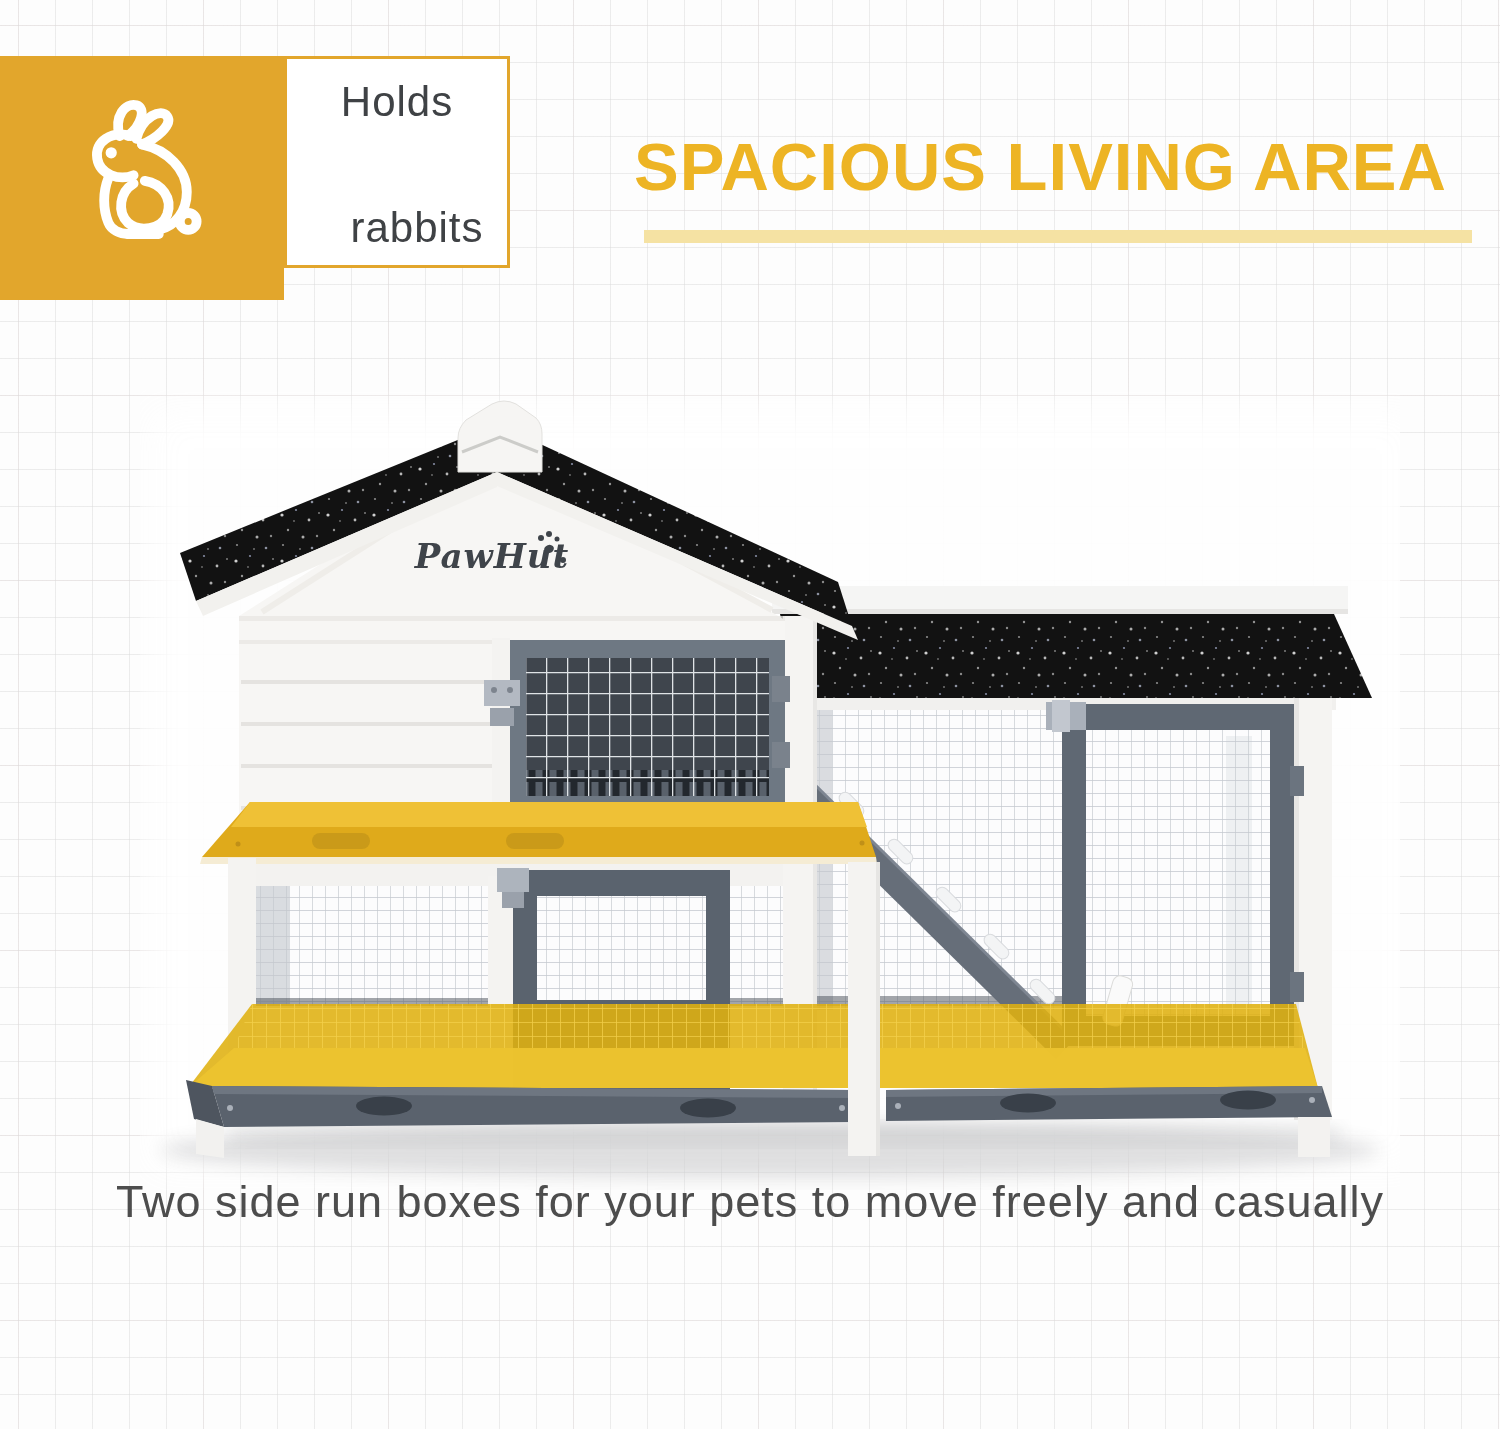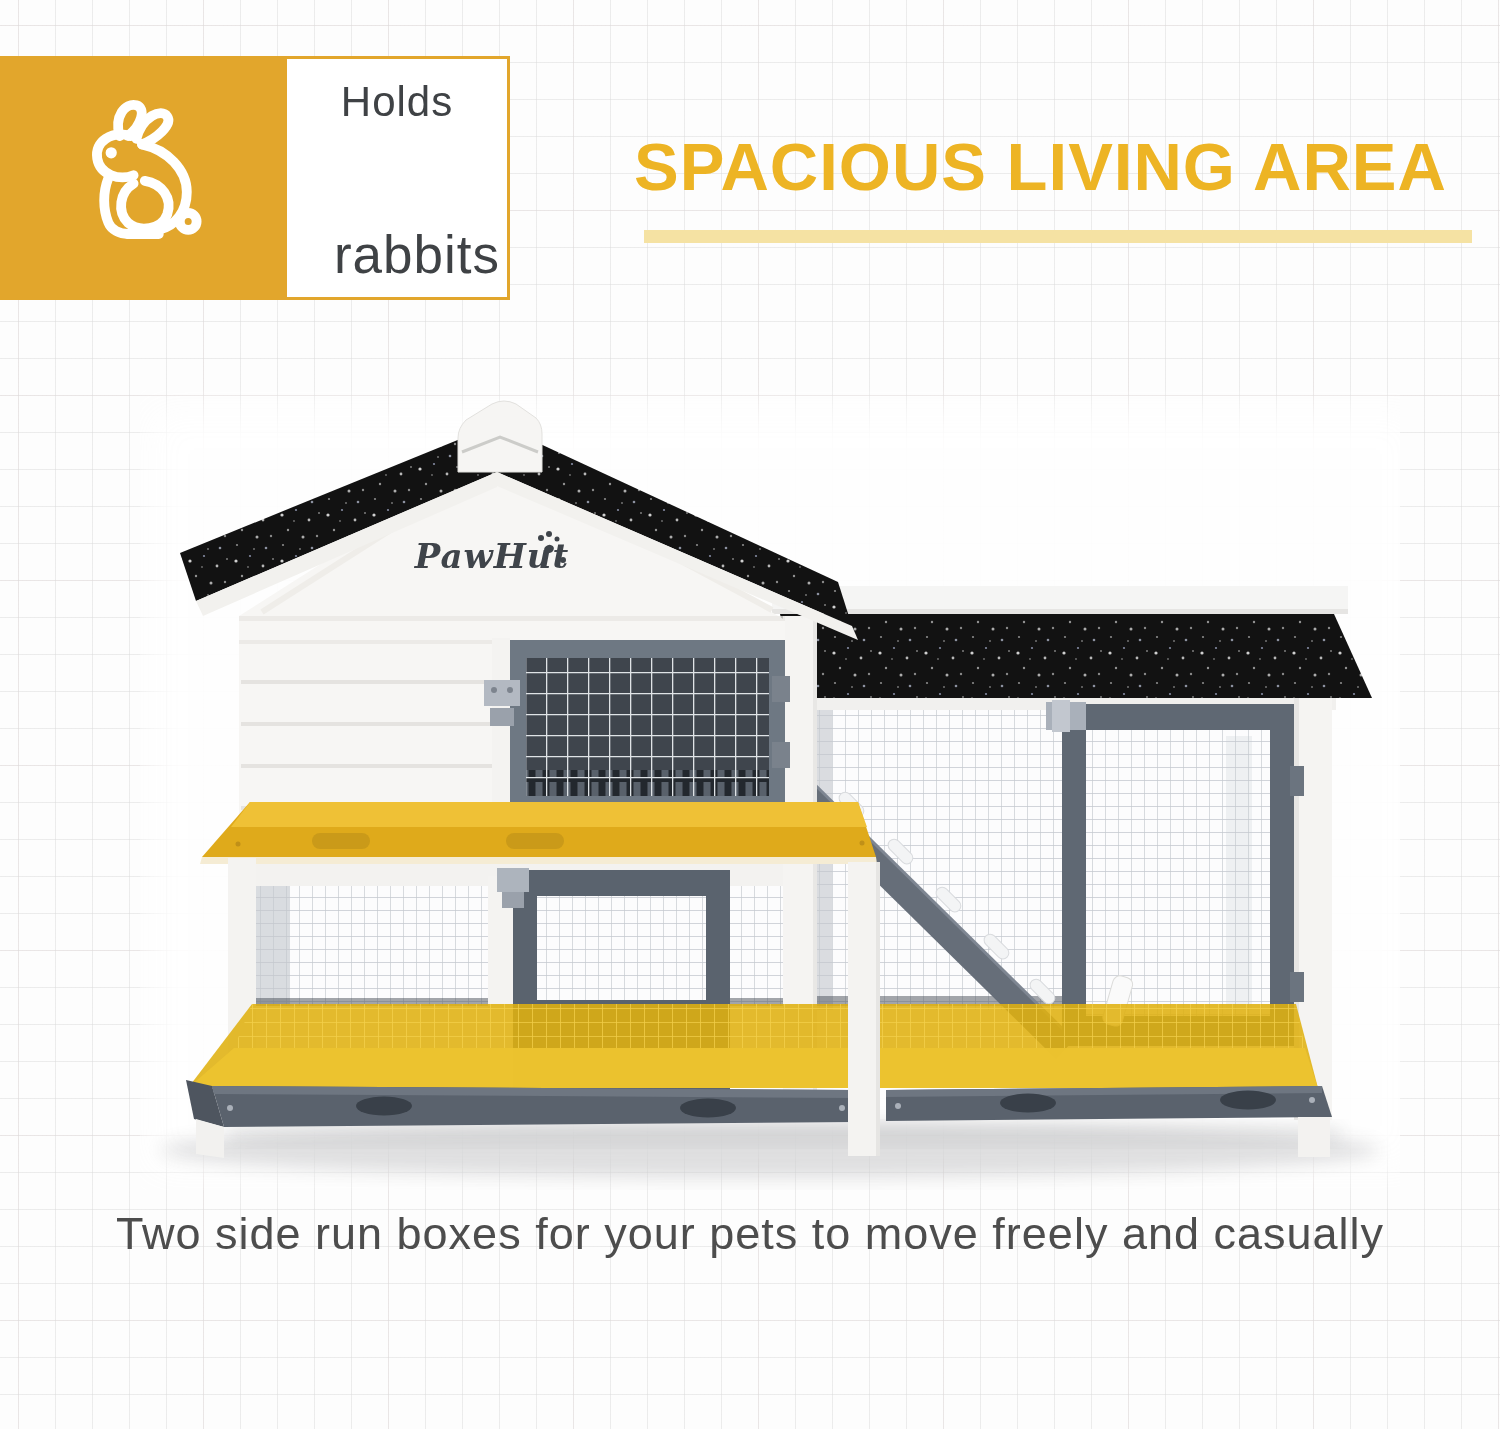--- a/index.html
+++ b/index.html
@@ -13,37 +13,37 @@
       linear-gradient(to right, rgba(233,204,204,.28) 1px, transparent 1px),
       linear-gradient(to bottom, rgba(233,204,204,.28) 1px, transparent 1px);
     background-size:37px 37px,37px 37px,185px 185px,185px 185px;
     background-position:18px 25px,18px 25px,18px 25px,18px 25px;
   }
   .badge-icon{
     position:absolute;left:0;top:56px;width:284px;height:244px;
     background:#E2A62C;display:flex;align-items:center;justify-content:center;
   }
   .badge-text{
-    position:absolute;left:284px;top:56px;width:226px;height:244px;
+    position:absolute;left:284px;top:56px;width:226px;height:212px;
     background:#ffffff;border:3px solid #E2A62C;box-sizing:border-box;
     display:flex;flex-direction:column;align-items:center;justify-content:space-between;
     padding:22px 0 16px 0;
   }
   .holds{font-size:42px;color:#3f4245;letter-spacing:1px;line-height:1;}
   .capacity{font-size:90px;font-weight:700;color:#E8B232;line-height:1;letter-spacing:1px;}
-  .rabbits{font-size:53px;color:#3f4245;letter-spacing:1px;line-height:1;margin-left:40px;}
+  .rabbits{font-size:42px;color:#3f4245;letter-spacing:1px;line-height:1;margin-left:40px;}
   .heading{position:absolute;left:634px;top:133px;width:860px;}
   .heading h1{
     margin:0;font-weight:700;font-size:67px;line-height:1;
     color:#EDB424;letter-spacing:1px;white-space:nowrap;
     font-family:"Liberation Sans","DejaVu Sans",sans-serif;
   }
   .underline{margin-top:30px;margin-left:10px;width:828px;height:13px;background:#F5E2A3;}
   .caption{
-    position:absolute;left:0;top:1208px;width:100%;text-align:center;
+    position:absolute;left:0;top:1176px;width:100%;text-align:center;
     font-size:45px;font-weight:300;color:#4d4d4d;letter-spacing:1px;
   }
   .hutch{position:absolute;left:140px;top:390px;width:1260px;height:800px;}
 </style>
 </head>
 <body>
 
 <div class="canvas">
 
   <div class="badge-icon">

